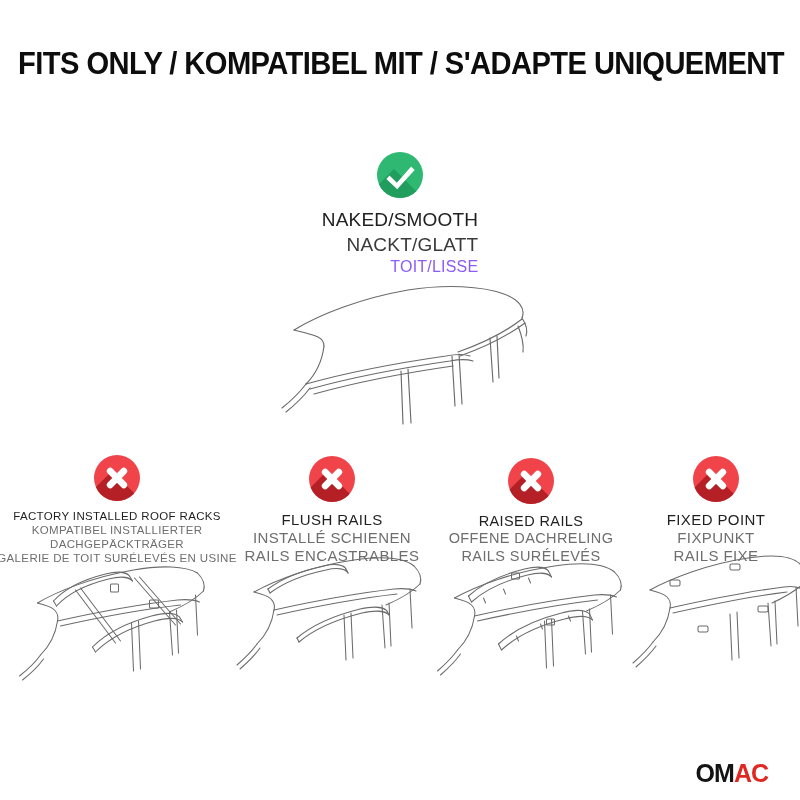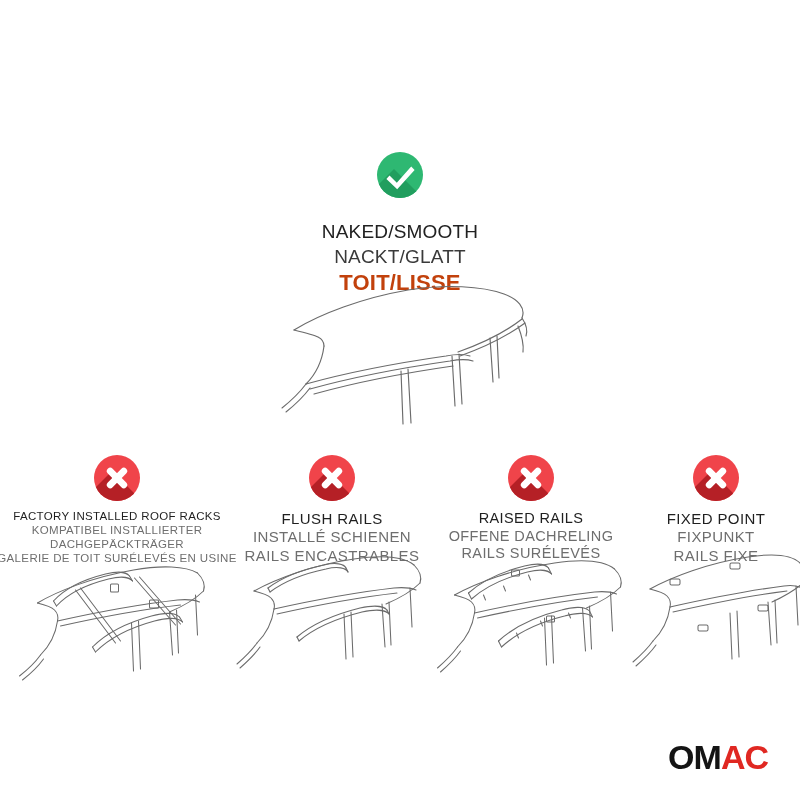--- a/index.html
+++ b/index.html
@@ -61,37 +61,37 @@
     content: ""; position: absolute;
     left: 40%; top: 34%;
     width: 120%; height: 120%;
     background: #b52026;
     transform: rotate(45deg);
     transform-origin: 0 0;
   }
   .badge svg { position: absolute; inset: 0; width: 100%; height: 100%; }
 
   .ok-labels {
-    margin-top: 22px;
-    text-align: center;
+    margin-top: 10px;
+    text-align: right;
     line-height: 1.30;
   }
   .ok-labels .l1 { font-size: 19px; color: #212121; letter-spacing: 0.2px; }
   .ok-labels .l2 { font-size: 19px; color: #3a3a3a; letter-spacing: 0.2px; }
-  .ok-labels .l3 { font-size: 22px; color: #c2410c; letter-spacing: 0.2px; font-weight: bold; }
+  .ok-labels .l3 { font-size: 16px; color: #8b5cf6; letter-spacing: 0.2px; }
 
   .ok-art {
     position: absolute; left: 250px; top: 278px;
     width: 320px; height: 150px;
   }
 
   
   .no-row {
     position: absolute; left: 0; top: 455px; width: 800px;
-    display: flex; align-items: flex-start;
+    display: flex; align-items: flex-end;
   }
   .no-col {
     position: relative;
     display: flex; flex-direction: column; align-items: center;
   }
   .no-col.c0 { width: 234px; }
   .no-col.c1 { width: 196px; }
   .no-col.c2 { width: 202px; }
   .no-col.c3 { width: 168px; }
 
@@ -103,38 +103,41 @@
   
   .c0 .no-labels { font-size: 11.5px; line-height: 1.21; letter-spacing: 0.35px; }
   .c1 .no-labels { font-size: 15px;   line-height: 1.22; letter-spacing: 0.4px; }
   .c2 .no-labels { font-size: 14.5px; line-height: 1.22; letter-spacing: 0.4px; }
   .c3 .no-labels { font-size: 15px;   line-height: 1.22; letter-spacing: 0.4px; }
 
   .no-art { position: absolute; top: 88px; left: 50%; transform: translateX(-50%); }
 
   
   .logo {
-    position: absolute; right: 32px; bottom: 26px;
+    position: absolute; right: 32px; bottom: 14px;
     font-weight: 700;
-    font-size: 34px;
+    font-size: 25px;
     letter-spacing: -1px;
     line-height: 1;
     white-space: nowrap;
     text-align: right;
   }
   .logo .dark { color: #141414; }
   .logo .red  { color: #e02822; }
 
   .line-art { display: block; }
 </style>
 </head>
 <body>
 
 <div class="page">
 
+  <div class="title-bar">
+    <span class="title-text">FITS ONLY / KOMPATIBEL MIT / S'ADAPTE UNIQUEMENT</span>
+  </div>
 
   <div class="ok-block">
 
     <div class="badge ok">
       <div class="shadow"></div>
       <svg viewBox="0 0 46 46">
         <path d="M12.5 23.6 L19.8 30.8 L34.2 14.6 L37.6 18.1 L20.2 37.2 L9.4 27.0 Z" fill="#ffffff"></path>
       </svg>
     </div>
 

